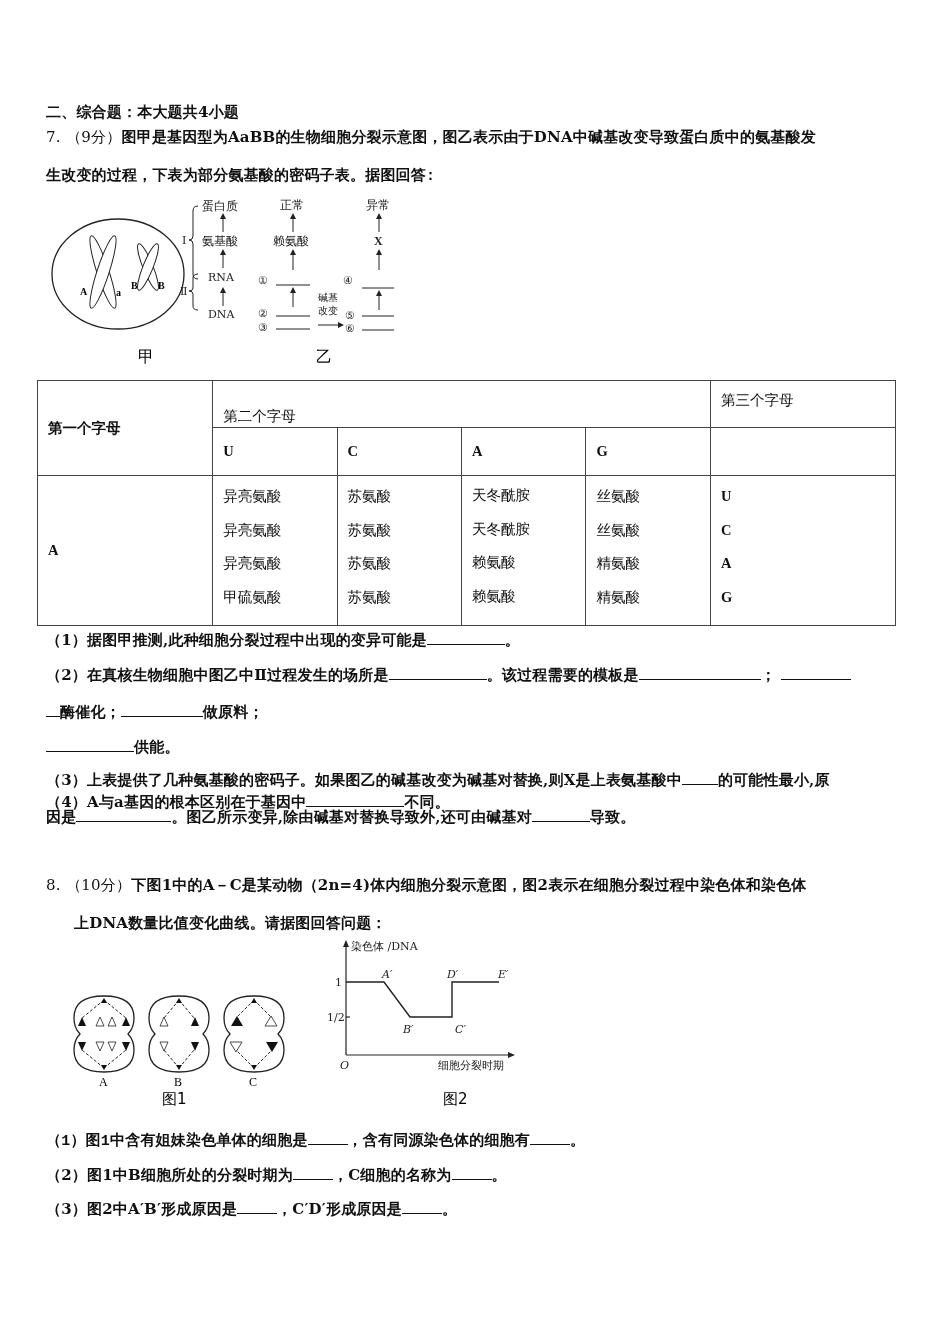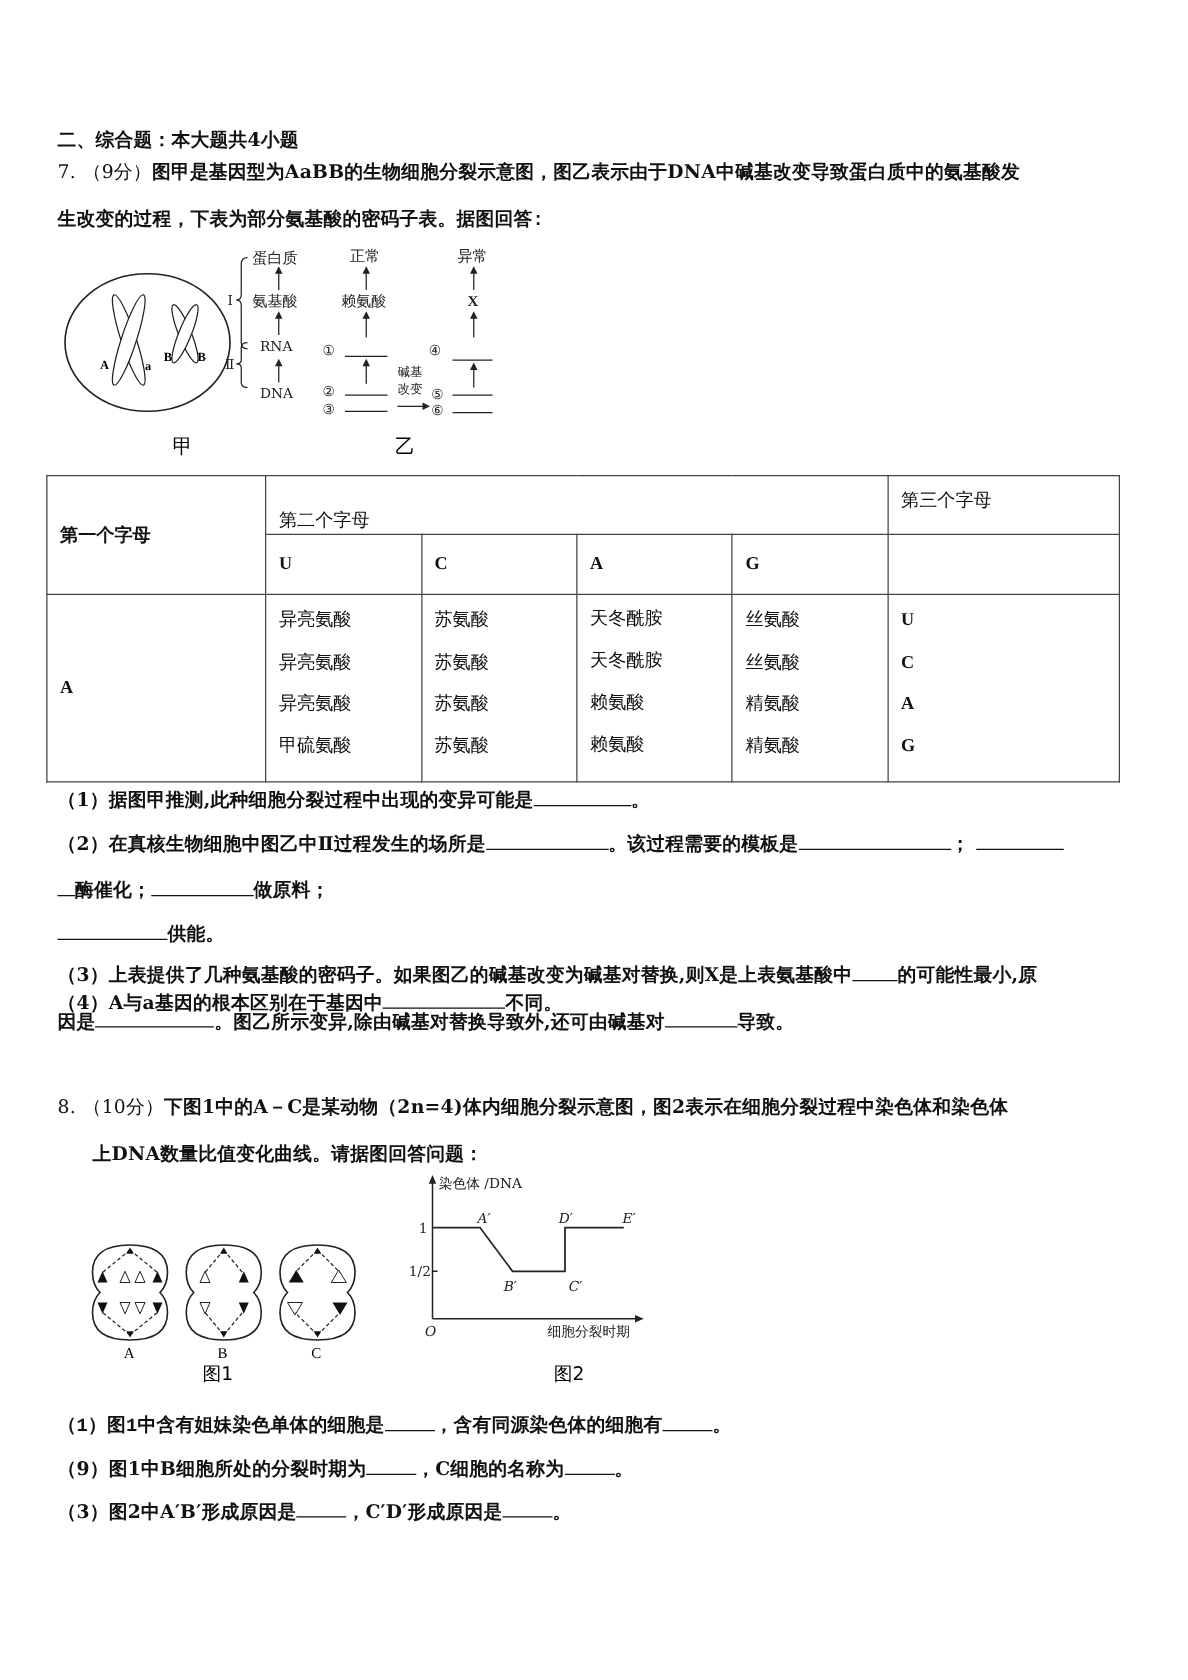--- a/index.html
+++ b/index.html
@@ -238,17 +238,17 @@
       <text x="173" y="40">E′</text>
     </g>
   </g>
   <text x="118" y="166" font-size="15" font-family="DejaVu Sans, sans-serif">图2</text>
 </svg>
 
 <div class="line" style="top:1130px;font-family:Liberation Mono, monospace;">
   <span>（1）图1中含有姐妹染色单体的细胞是</span><span class="blank" style="width:40px"></span><span>，含有同源染色体的细胞有</span><span class="blank" style="width:40px"></span><span>。</span>
 </div>
 <div class="line" style="top:1165px;">
-  <span>（9）图1中B细胞所处的分裂时期为</span><span class="blank" style="width:40px"></span><span>，C细胞的名称为</span><span class="blank" style="width:40px"></span><span>。</span>
+  <span>（2）图1中B细胞所处的分裂时期为</span><span class="blank" style="width:40px"></span><span>，C细胞的名称为</span><span class="blank" style="width:40px"></span><span>。</span>
 </div>
 <div class="line" style="top:1199px;">
   <span>（3）图2中A′B′形成原因是</span><span class="blank" style="width:40px"></span><span>，C′D′形成原因是</span><span class="blank" style="width:40px"></span><span>。</span>
 </div>
 
 </body></html>

